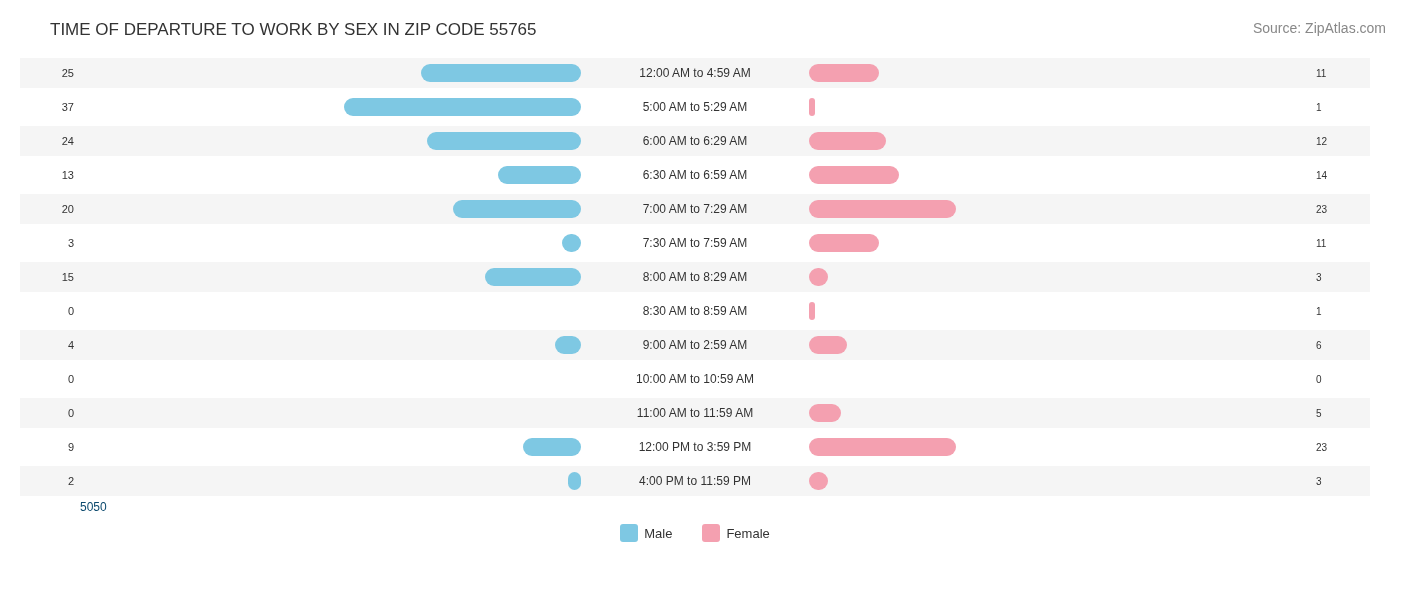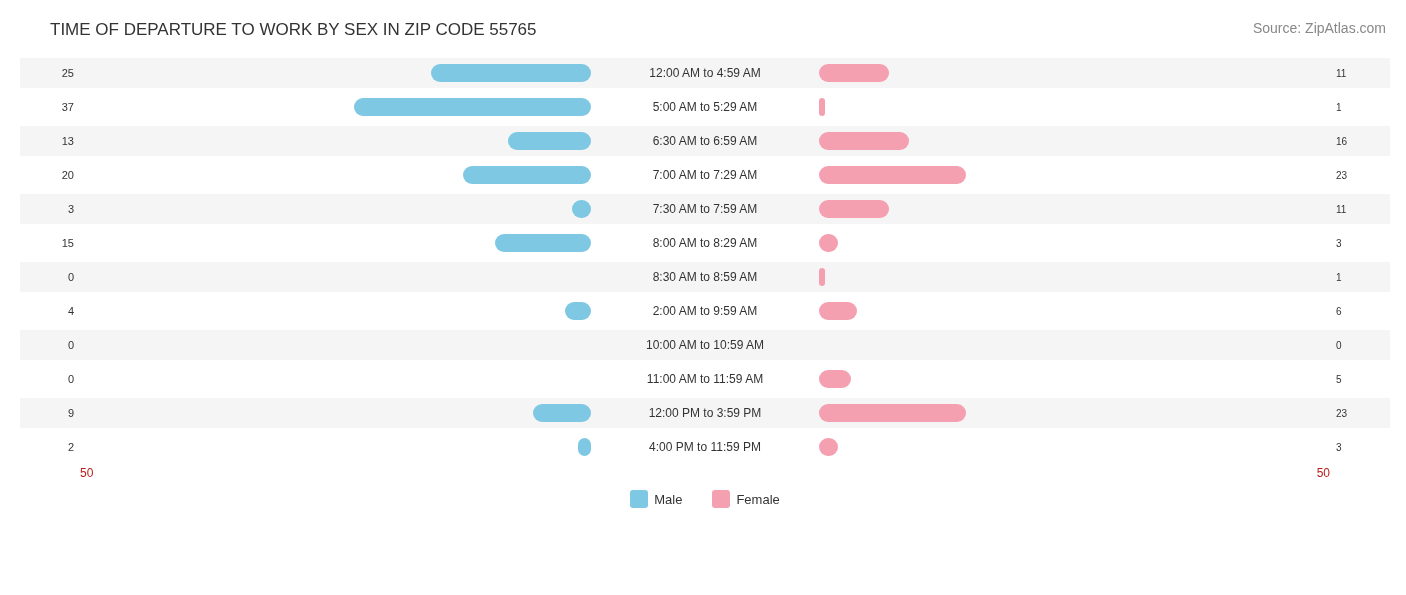--- a/index.html
+++ b/index.html
@@ -6,21 +6,21 @@
     body {
       background: #fff;
       font-family: Arial, sans-serif;
       width: 1406px;
       height: 595px;
       overflow: hidden;
     }
     .chart-container {
       width: 1406px;
       height: 595px;
-      padding: 20px 16px 50px 20px;
+      padding: 20px 36px 50px 20px;
       position: relative;
     }
     .chart-title {
       font-size: 17px;
       font-weight: normal;
       color: #333;
       margin-bottom: 18px;
       text-align: left;
       padding-left: 30px;
     }
@@ -112,24 +112,24 @@
       font-size: 13px;
       color: #333;
     }
     .legend-box {
       width: 18px;
       height: 18px;
       border-radius: 3px;
     }
     .axis-labels {
       display: flex;
-      justify-content: space-between;
+      justify-content: flex-start;
       padding: 0 60px;
       font-size: 12px;
-      color: #b91c1c;
+      color: #0c4a6e;
       margin-top: 4px;
     }
   </style>
 </head>
 <body>
 
 <div class="chart-container">
   <div class="chart-title">TIME OF DEPARTURE TO WORK BY SEX IN ZIP CODE 55765</div>
   <div class="source-label">Source: ZipAtlas.com</div>
   <div class="chart-area" id="chart-rows">
@@ -153,31 +153,44 @@
         <div class="bar bar-male" style="width:237px;"></div>
       </div>
       <div class="label-center">5:00 AM to 5:29 AM</div>
       <div class="right-bar-wrap">
         <div class="bar bar-female" style="width:6px;"></div>
       </div>
     </div>
     <div class="right-value">1</div>
   </div>
       <div class="row">
+    <div class="left-value">24</div>
+    <div class="bars-center">
+      <div class="left-bar-wrap">
+        <div class="bar bar-male" style="width:154px;"></div>
+      </div>
+      <div class="label-center">6:00 AM to 6:29 AM</div>
+      <div class="right-bar-wrap">
+        <div class="bar bar-female" style="width:77px;"></div>
+      </div>
+    </div>
+    <div class="right-value">12</div>
+  </div>
+      <div class="row">
     <div class="left-value">13</div>
     <div class="bars-center">
       <div class="left-bar-wrap">
         <div class="bar bar-male" style="width:83px;"></div>
       </div>
       <div class="label-center">6:30 AM to 6:59 AM</div>
       <div class="right-bar-wrap">
         <div class="bar bar-female" style="width:90px;"></div>
       </div>
     </div>
-    <div class="right-value">16</div>
+    <div class="right-value">14</div>
   </div>
       <div class="row">
     <div class="left-value">20</div>
     <div class="bars-center">
       <div class="left-bar-wrap">
         <div class="bar bar-male" style="width:128px;"></div>
       </div>
       <div class="label-center">7:00 AM to 7:29 AM</div>
       <div class="right-bar-wrap">
         <div class="bar bar-female" style="width:147px;"></div>
@@ -223,21 +236,21 @@
       </div>
     </div>
     <div class="right-value">1</div>
   </div>
       <div class="row">
     <div class="left-value">4</div>
     <div class="bars-center">
       <div class="left-bar-wrap">
         <div class="bar bar-male" style="width:26px;"></div>
       </div>
-      <div class="label-center">2:00 AM to 9:59 AM</div>
+      <div class="label-center">9:00 AM to 2:59 AM</div>
       <div class="right-bar-wrap">
         <div class="bar bar-female" style="width:38px;"></div>
       </div>
     </div>
     <div class="right-value">6</div>
   </div>
       <div class="row">
     <div class="left-value">0</div>
     <div class="bars-center">
       <div class="left-bar-wrap">

